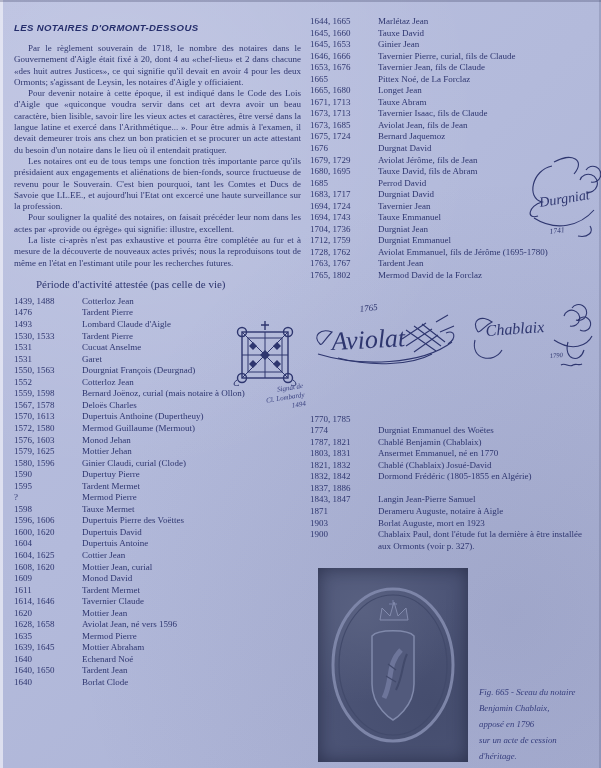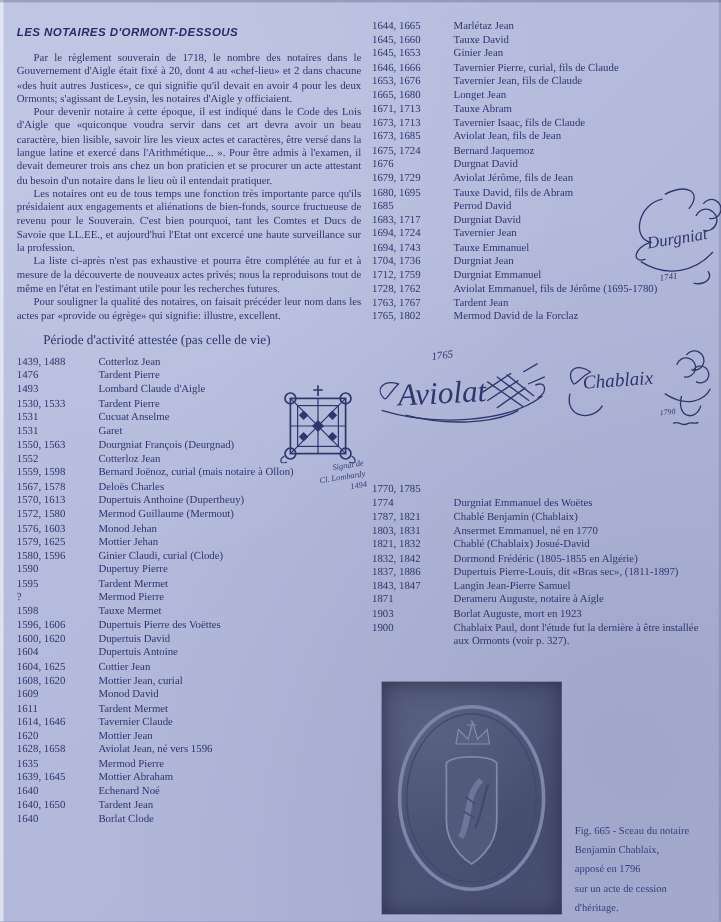--- a/index.html
+++ b/index.html
@@ -60,40 +60,40 @@
   .photo{
     position:absolute;left:318px;top:568px;width:150px;height:194px;
     background:
       radial-gradient(circle at 30% 22%, #596181 0%, rgba(89,97,129,0) 50%),
       radial-gradient(circle at 75% 70%, #454d6e 0%, rgba(69,77,110,0) 60%),
       #4c5476;
     box-shadow:inset 0 0 18px rgba(18,22,46,.55);
   }
   .caption{
     position:absolute;left:479px;top:684px;width:120px;
-    font-size:8.8px;line-height:16px;color:#353d7c;
+    font-style:italic;font-size:8.8px;line-height:16px;color:#353d7c;
   }
 
   [data-name]{box-sizing:border-box;}
 </style>
 </head>
 <body>
 
 <div class="page" data-name="book-page">
   <div class="edge-left" data-name="page-edge-left"></div>
   <div class="edge-top" data-name="page-edge-top"></div>
   <div class="edge-right" data-name="page-edge-right"></div>
 
   <div class="leftcol" data-name="left-column">
     <h1 class="title" data-name="page-title">LES NOTAIRES D'ORMONT-DESSOUS</h1>
     <p class="para" data-name="intro-paragraph">Par le règlement souverain de 1718, le nombre des notaires dans le Gouvernement d'Aigle était fixé à 20, dont 4 au «chef-lieu» et 2 dans chacune «des huit autres Justices», ce qui signifie qu'il devait en avoir 4 pour les deux Ormonts; s'agissant de Leysin, les notaires d'Aigle y officiaient.</p>
     <p class="para" data-name="intro-paragraph">Pour devenir notaire à cette époque, il est indiqué dans le Code des Lois d'Aigle que «quiconque voudra servir dans cet art devra avoir un beau caractère, bien lisible, savoir lire les vieux actes et caractères, être versé dans la langue latine et exercé dans l'Arithmétique... ». Pour être admis à l'examen, il devait demeurer trois ans chez un bon praticien et se procurer un acte attestant du besoin d'un notaire dans le lieu où il entendait pratiquer.</p>
     <p class="para" data-name="intro-paragraph">Les notaires ont eu de tous temps une fonction très importante parce qu'ils présidaient aux engagements et aliénations de bien-fonds, source fructueuse de revenu pour le Souverain. C'est bien pourquoi, tant les Comtes et Ducs de Savoie que LL.EE., et aujourd'hui l'Etat ont excercé une haute surveillance sur la profession.</p>
+    <p class="para" data-name="intro-paragraph">Pour souligner la qualité des notaires, on faisait précéder leur nom dans les actes par «provide ou égrège» qui signifie: illustre, excellent.</p>
     <p class="para" data-name="intro-paragraph">La liste ci-après n'est pas exhaustive et pourra être complétée au fur et à mesure de la découverte de nouveaux actes privés; nous la reproduisons tout de même en l'état en l'estimant utile pour les recherches futures.</p>
-    <p class="para" data-name="intro-paragraph">Pour souligner la qualité des notaires, on faisait précéder leur nom dans les actes par «provide ou égrège» qui signifie: illustre, excellent.</p>
 
     <div class="listhead" data-name="list-heading">Période d'activité attestée (pas celle de vie)</div>
 
     <div class="list" data-name="notary-list-left">
         <div class="row" data-name="list-item">
           <span class="yrs" data-name="entry-years">1439, 1488</span>
           <span class="nm" data-name="entry-name">Cotterloz Jean</span>
         </div>
         <div class="row" data-name="list-item">
           <span class="yrs" data-name="entry-years">1476</span>
@@ -272,20 +272,24 @@
           <span class="yrs" data-name="entry-years">1645, 1653</span>
           <span class="nm" data-name="entry-name">Ginier Jean</span>
         </div>
         <div class="row" data-name="list-item">
           <span class="yrs" data-name="entry-years">1646, 1666</span>
           <span class="nm" data-name="entry-name">Tavernier Pierre, curial, fils de Claude</span>
         </div>
         <div class="row" data-name="list-item">
           <span class="yrs" data-name="entry-years">1653, 1676</span>
           <span class="nm" data-name="entry-name">Tavernier Jean, fils de Claude</span>
+        </div>
+        <div class="row" data-name="list-item">
+          <span class="yrs" data-name="entry-years">1665</span>
+          <span class="nm" data-name="entry-name">Pittex Noé, de La Forclaz</span>
         </div>
         <div class="row" data-name="list-item">
           <span class="yrs" data-name="entry-years">1665, 1680</span>
           <span class="nm" data-name="entry-name">Longet Jean</span>
         </div>
         <div class="row" data-name="list-item">
           <span class="yrs" data-name="entry-years">1671, 1713</span>
           <span class="nm" data-name="entry-name">Tauxe Abram</span>
         </div>
         <div class="row" data-name="list-item">
@@ -414,21 +418,20 @@
         <div class="row" data-name="list-item">
           <span class="yrs" data-name="entry-years">1821, 1832</span>
           <span class="nm" data-name="entry-name">Chablé (Chablaix) Josué-David</span>
         </div>
         <div class="row" data-name="list-item">
           <span class="yrs" data-name="entry-years">1832, 1842</span>
           <span class="nm" data-name="entry-name">Dormond Frédéric (1805-1855 en Algérie)</span>
         </div>
         <div class="row" data-name="list-item">
           <span class="yrs" data-name="entry-years">1837, 1886</span>
-          <span class="nm" data-name="entry-name">Dupertuis Pierre-Louis, dit «Bras sec», (1811-1897)</span>
         </div>
         <div class="row" data-name="list-item">
           <span class="yrs" data-name="entry-years">1843, 1847</span>
           <span class="nm" data-name="entry-name">Langin Jean-Pierre Samuel</span>
         </div>
         <div class="row" data-name="list-item">
           <span class="yrs" data-name="entry-years">1871</span>
           <span class="nm" data-name="entry-name">Derameru Auguste, notaire à Aigle</span>
         </div>
         <div class="row" data-name="list-item">

